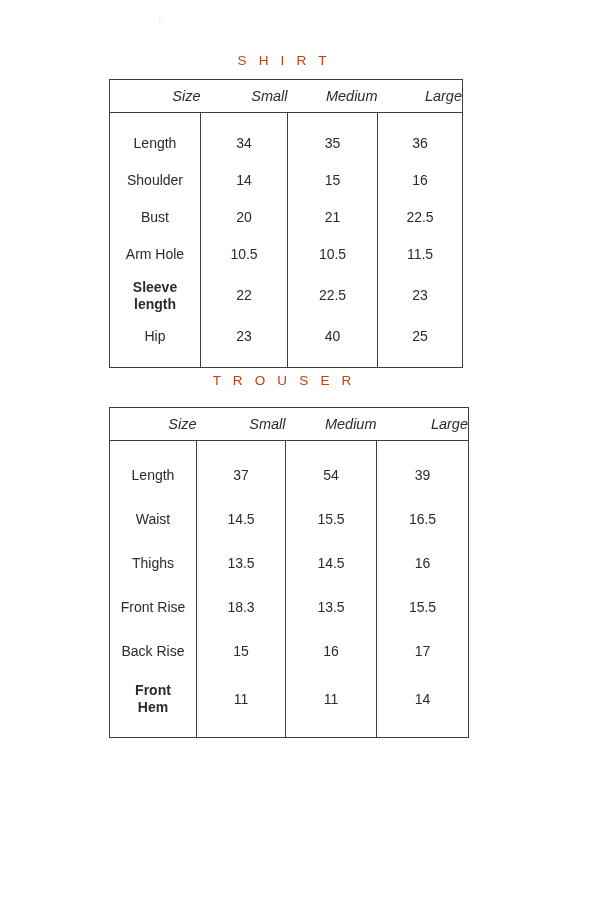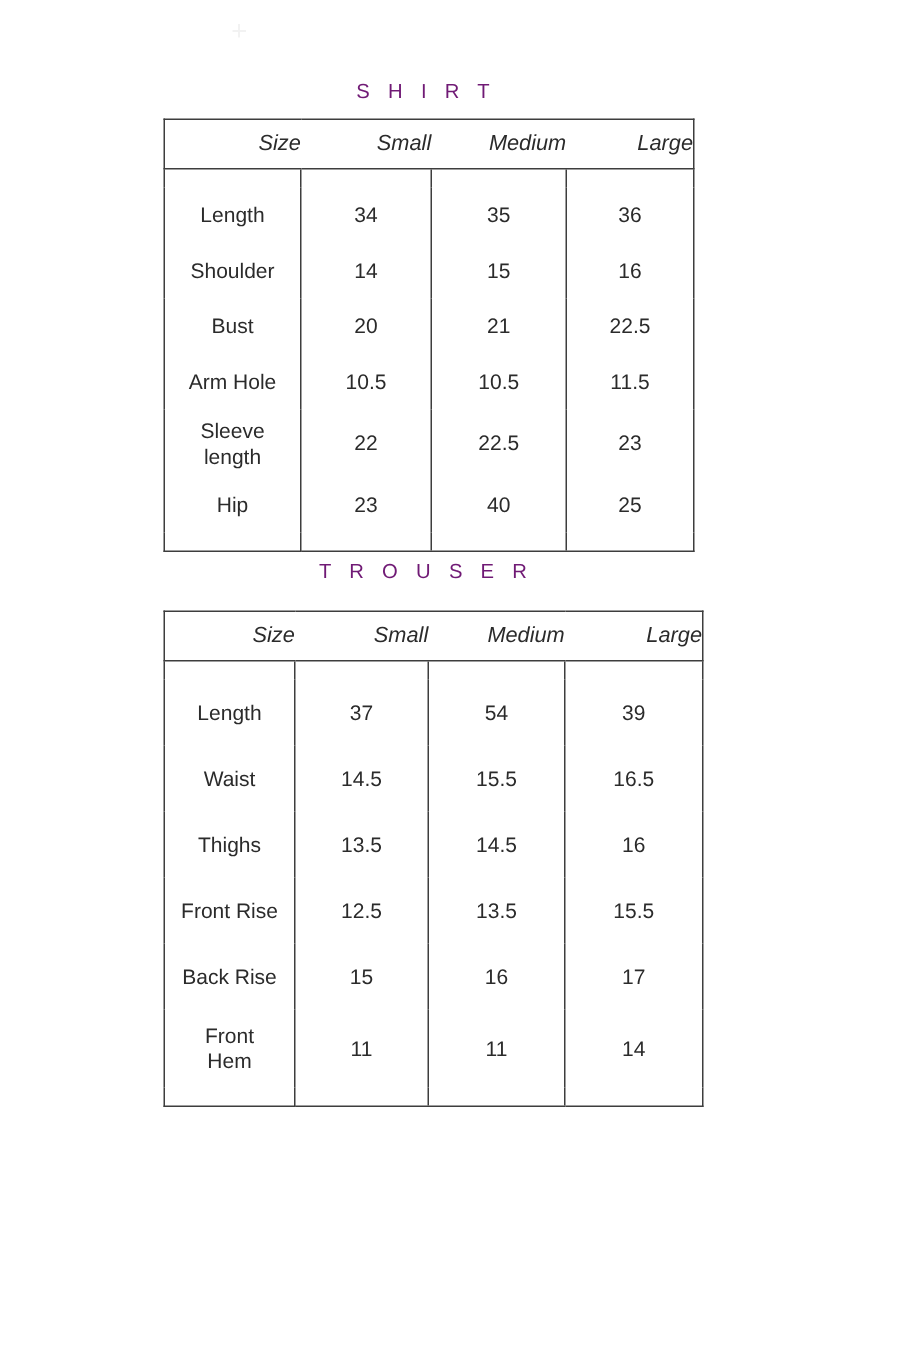--- a/index.html
+++ b/index.html
@@ -23,21 +23,21 @@
   }
 
   
   .section-title {
     position: absolute;
     left: 0;
     width: 564px;
     text-align: center;
     font-size: 13.5px;
     letter-spacing: 4.2px;
-    color: #701a75;
+    color: #c2410c;
     font-weight: 400;
     text-indent: 4.2px;
   }
   #title-shirt   { top: 53px; }
   #title-trouser { top: 373px; }
 
   
   .size-table {
     position: absolute;
     border-collapse: collapse;
@@ -104,21 +104,21 @@
   .spacer-row td { height: 12px; }
 
   
   #table-shirt tbody tr.data-row td { height: 37px; }
   #table-shirt tbody tr.tall-row td { height: 45px; }
 
   
   #table-trouser tbody tr.data-row td { height: 44px; }
   #table-trouser tbody tr.tall-row td { height: 52px; }
 
-  .cell-multiline { display: block; white-space: pre-line; }
+  .cell-multiline { display: block; white-space: pre-line; font-weight: bold; }
 
   
   .scan-artifact {
     position: absolute;
     left: 155px;
     top: 16px;
     width: 9px;
     height: 9px;
     opacity: 0.10;
     background:
@@ -245,21 +245,21 @@
         <td>16.5</td>
       </tr>
       <tr class="data-row">
         <td class="label-cell">Thighs</td>
         <td>13.5</td>
         <td>14.5</td>
         <td>16</td>
       </tr>
       <tr class="data-row">
         <td class="label-cell">Front Rise</td>
-        <td>12.5</td>
+        <td>18.3</td>
         <td>13.5</td>
         <td>15.5</td>
       </tr>
       <tr class="data-row">
         <td class="label-cell">Back Rise</td>
         <td>15</td>
         <td>16</td>
         <td>17</td>
       </tr>
       <tr class="tall-row">

